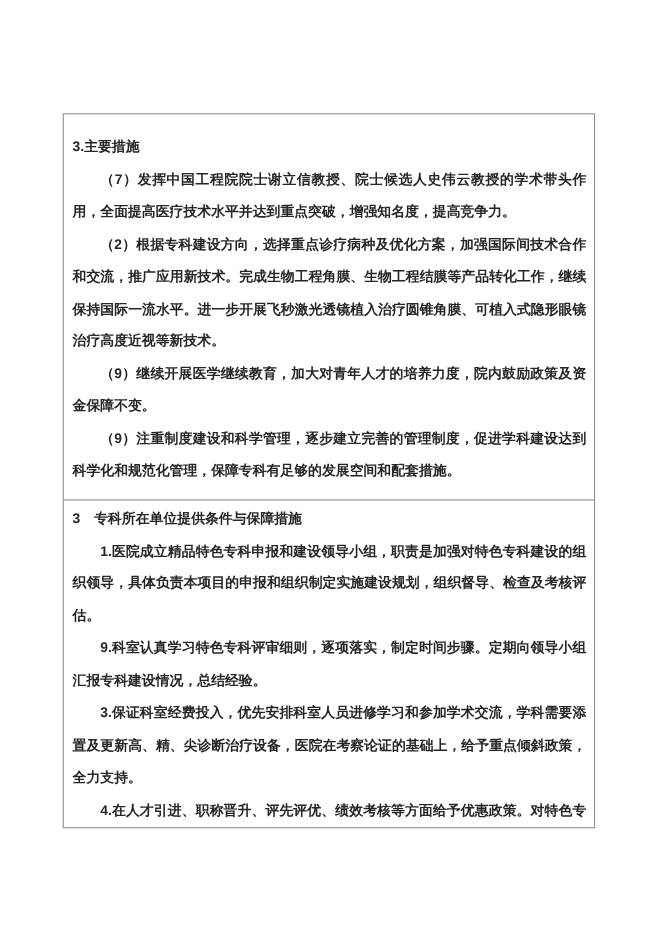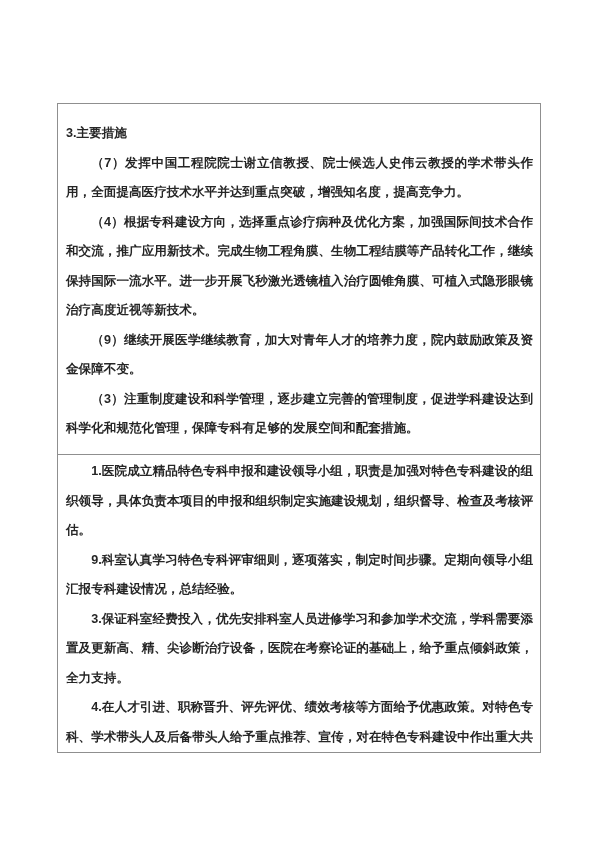--- a/index.html
+++ b/index.html
@@ -59,26 +59,27 @@
 </style>
 </head>
 <body>
 
 <div class="doc-page">
   <div class="doc-table">
 
     <div class="cell cell-1">
       <p class="heading">3.主要措施</p>
       <p class="para">（7）发挥中国工程院院士谢立信教授、院士候选人史伟云教授的学术带头作用，全面提高医疗技术水平并达到重点突破，增强知名度，提高竞争力。</p>
-      <p class="para">（4）根据专科建设方向，选择重点诊疗病种及优化方案，加强国际间技术合作和交流，推广应用新技术。完成生物工程角膜、生物工程结膜等产品转化工作，继续保持国际一流水平。进一步开展飞秒激光透镜植入治疗圆锥角膜、可植入式隐形眼镜治疗高度近视等新技术。</p>
+      <p class="para">（2）根据专科建设方向，选择重点诊疗病种及优化方案，加强国际间技术合作和交流，推广应用新技术。完成生物工程角膜、生物工程结膜等产品转化工作，继续保持国际一流水平。进一步开展飞秒激光透镜植入治疗圆锥角膜、可植入式隐形眼镜治疗高度近视等新技术。</p>
       <p class="para">（9）继续开展医学继续教育，加大对青年人才的培养力度，院内鼓励政策及资金保障不变。</p>
-      <p class="para">（3）注重制度建设和科学管理，逐步建立完善的管理制度，促进学科建设达到科学化和规范化管理，保障专科有足够的发展空间和配套措施。</p>
+      <p class="para">（9）注重制度建设和科学管理，逐步建立完善的管理制度，促进学科建设达到科学化和规范化管理，保障专科有足够的发展空间和配套措施。</p>
     </div>
 
     <div class="cell cell-2">
+      <p class="heading">3　专科所在单位提供条件与保障措施</p>
       <p class="para">1.医院成立精品特色专科申报和建设领导小组，职责是加强对特色专科建设的组织领导，具体负责本项目的申报和组织制定实施建设规划，组织督导、检查及考核评估。</p>
       <p class="para">9.科室认真学习特色专科评审细则，逐项落实，制定时间步骤。定期向领导小组汇报专科建设情况，总结经验。</p>
       <p class="para">3.保证科室经费投入，优先安排科室人员进修学习和参加学术交流，学科需要添置及更新高、精、尖诊断治疗设备，医院在考察论证的基础上，给予重点倾斜政策，全力支持。</p>
       <p class="para">4.在人才引进、职称晋升、评先评优、绩效考核等方面给予优惠政策。对特色专科、学术带头人及后备带头人给予重点推荐、宣传，对在特色专科建设中作出重大共享者给予</p>
     </div>
 
   </div>
 </div>
 
 </body></html>

